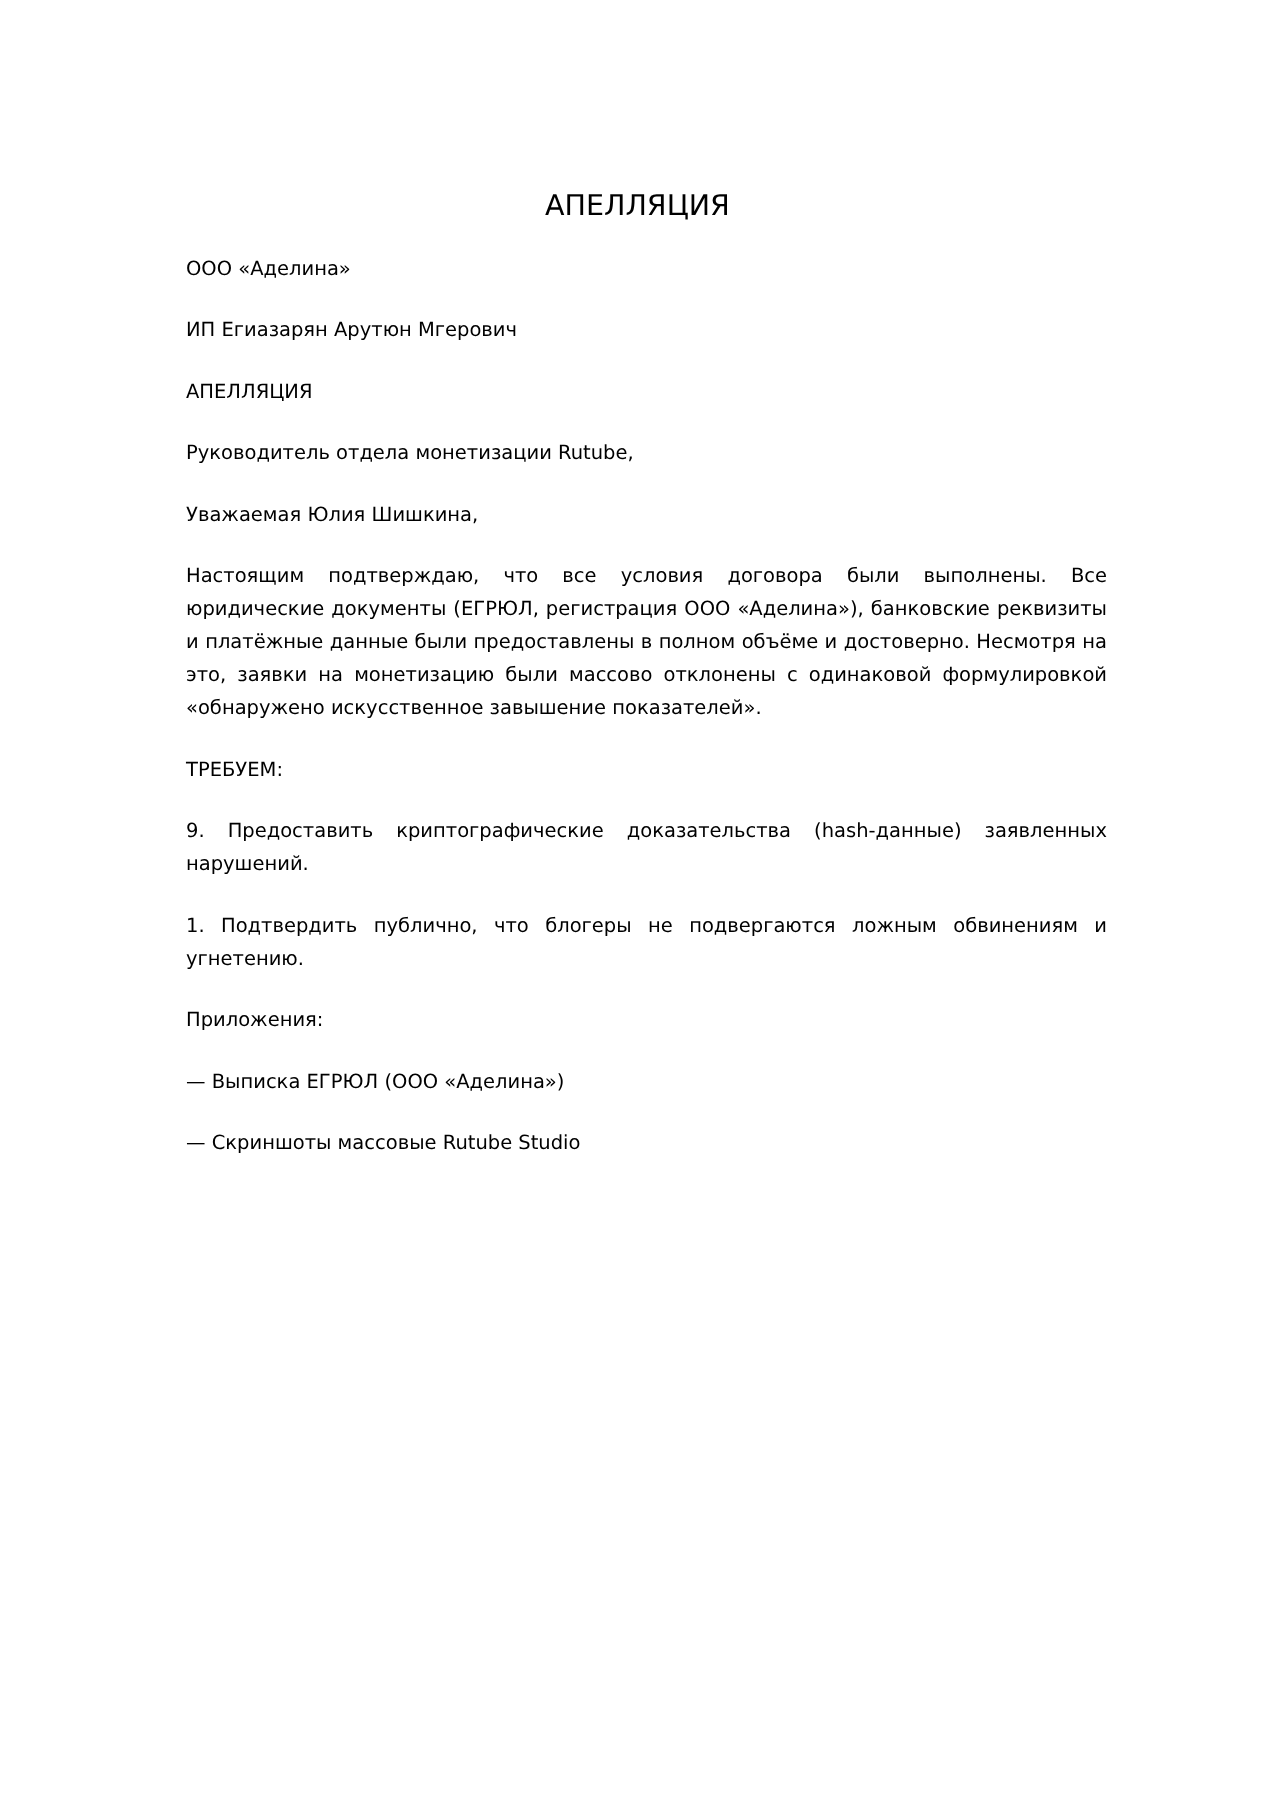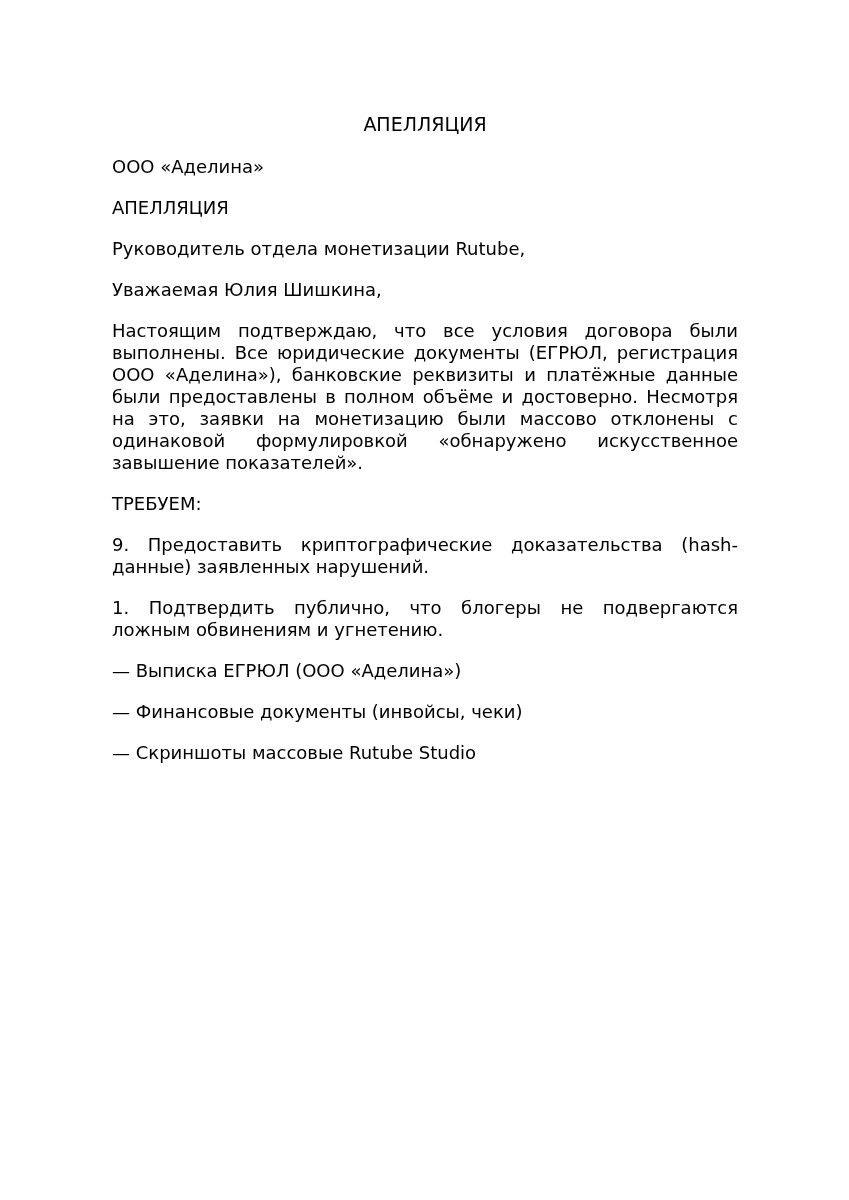--- a/index.html
+++ b/index.html
@@ -11,51 +11,52 @@
       width: 849px;
       height: 1200px;
       position: relative;
       overflow: hidden;
       font-family: "DejaVu Sans", sans-serif;
       color: #000000;
     }
     .page {
       position: absolute;
       left: 112px;
-      top: 112px;
+      top: 125px;
       width: 626px;
     }
     .title {
       text-align: center;
       font-size: 19px;
       line-height: 24px;
       margin: 0 0 20px 0;
       font-weight: normal;
     }
     p {
-      margin: 0 0 19px 0;
-      font-size: 18px;
+      margin: 0 0 19px 12px;
+      font-size: 13px;
       line-height: 22px;
       text-align: justify;
     }
     p.left { text-align: left; }
   </style>
 </head>
 <body>
 
 <div class="page">
   <div class="title">АПЕЛЛЯЦИЯ</div>
 
   <p class="left">ООО «Аделина»</p>
+  <p class="left">ИП Егиазарян Арутюн Мгерович</p>
   <p class="left">АПЕЛЛЯЦИЯ</p>
   <p class="left">Руководитель отдела монетизации Rutube,</p>
   <p class="left">Уважаемая Юлия Шишкина,</p>
 
   <p>Настоящим подтверждаю, что все условия договора были выполнены. Все юридические документы (ЕГРЮЛ, регистрация ООО «Аделина»), банковские реквизиты и платёжные данные были предоставлены в полном объёме и достоверно. Несмотря на это, заявки на монетизацию были массово отклонены с одинаковой формулировкой «обнаружено искусственное завышение показателей».</p>
 
   <p class="left">ТРЕБУЕМ:</p>
   <p>9. Предоставить криптографические доказательства (hash-данные) заявленных нарушений.</p>
   <p>1. Подтвердить публично, что блогеры не подвергаются ложным обвинениям и угнетению.</p>
 
+  <p class="left">Приложения:</p>
   <p class="left">— Выписка ЕГРЮЛ (ООО «Аделина»)</p>
-  <p class="left">— Финансовые документы (инвойсы, чеки)</p>
   <p class="left">— Скриншоты массовые Rutube Studio</p>
 </div>
 
 </body></html>

